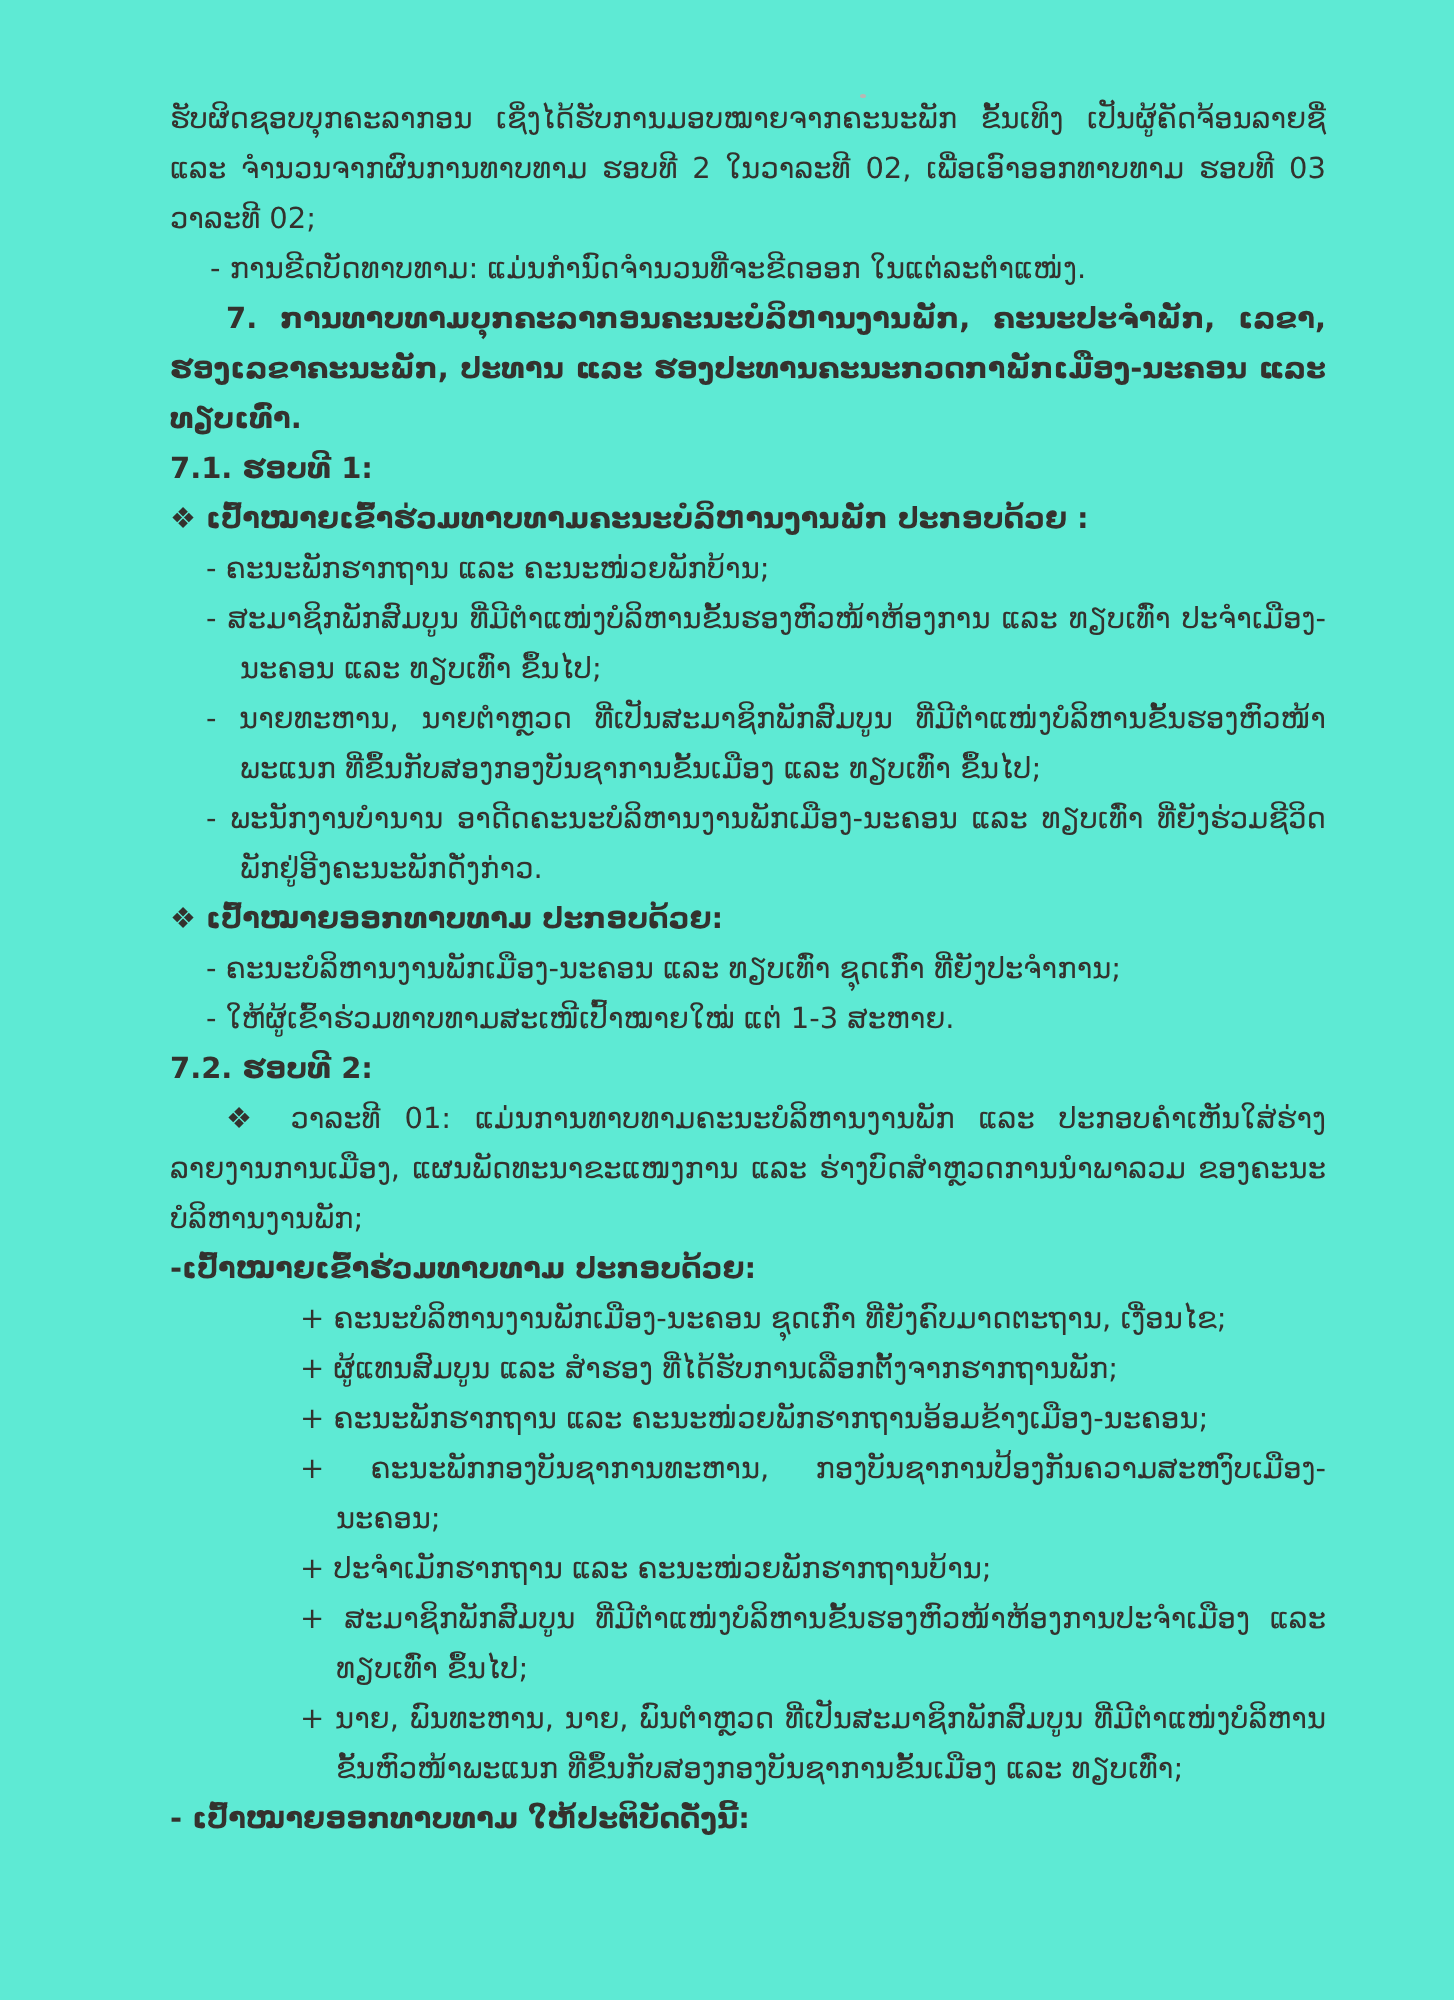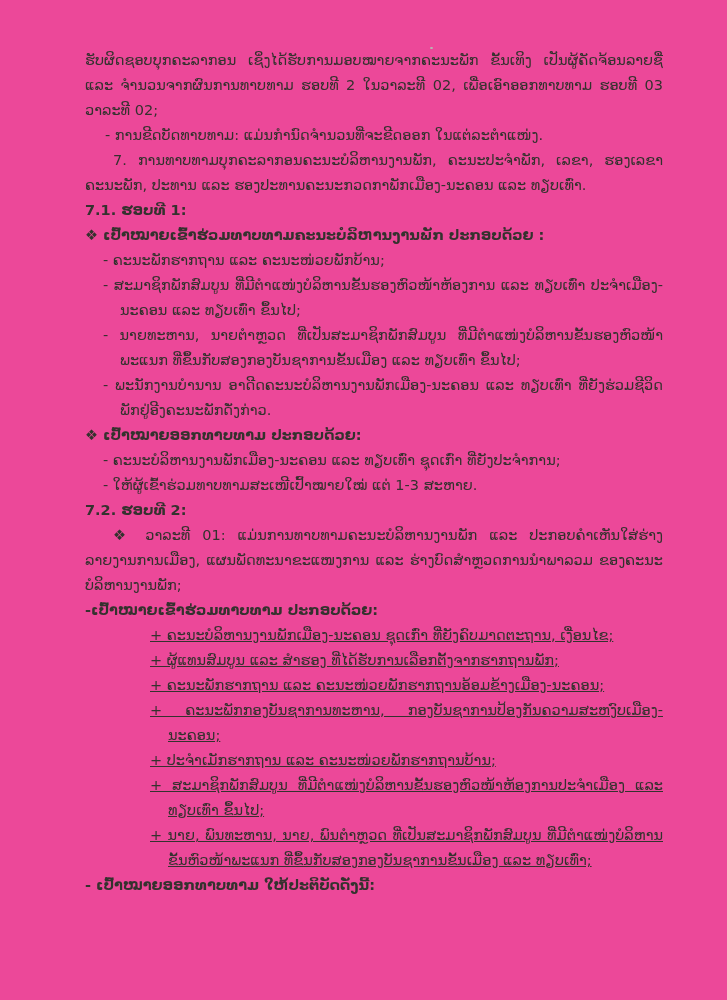--- a/index.html
+++ b/index.html
@@ -5,45 +5,45 @@
   html, body {
     margin: 0;
     padding: 0;
     background: #e8e8e6;
   }
   .sheet {
     position: relative;
     width: 727px;
     height: 1000px;
     margin: 0 auto;
-    background: #ec4899;
+    background: #5eead4;
     color: #34322e;
     font-family: "DejaVu Sans", "Liberation Sans", sans-serif;
     font-size: 14.5px;
     overflow: hidden;
     box-sizing: border-box;
     padding: 48px 64px 0 85px;
   }
   .sheet p {
     margin: 0;
     line-height: 25px;
     text-align: justify;
   }
   .bold { font-weight: 400; }
 
   
   .p-cont      { text-indent: 0; }
   .li-dash-1   { padding-left: 34px; text-indent: -14px; }
-  .heading     { font-weight: 400; text-indent: 28px; margin-top: 12px; }
+  .heading     { font-weight: 700; text-indent: 28px; margin-top: 12px; }
   .sub-head    { font-weight: 700; margin-left: 25px; margin-top: 10px; }
   .dia-head    { font-weight: 700; margin-left: 10px; margin-top: 4px; }
   .li-dash     { padding-left: 35px; text-indent: -17px; }
   .dia-para    { text-indent: 28px; margin-top: 8px; }
   .dash-bold-a { font-weight: 700; margin-left: 50px; margin-top: 2px; }
-  .li-plus     { padding-left: 83px; text-indent: -18px; text-decoration: underline; }
+  .li-plus     { padding-left: 83px; text-indent: -18px; }
   .dash-bold-b { font-weight: 700; margin-left: 40px; }
 
   .speck {
     position: absolute;
     top: 47px; left: 430px;
     width: 3px; height: 2px;
     background: #b9b8b4;
     border-radius: 50%;
   }
 </style>

